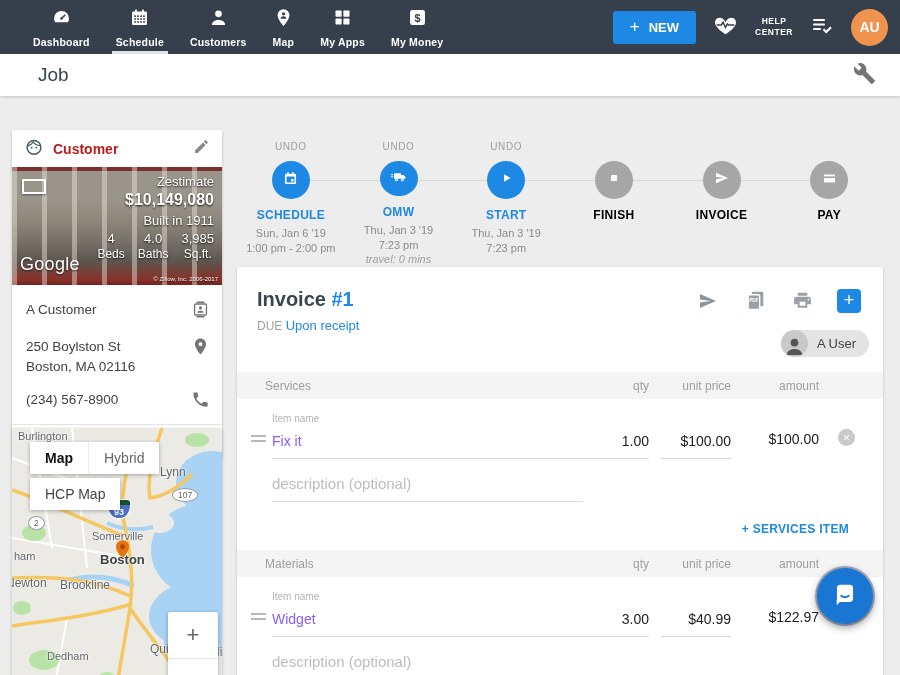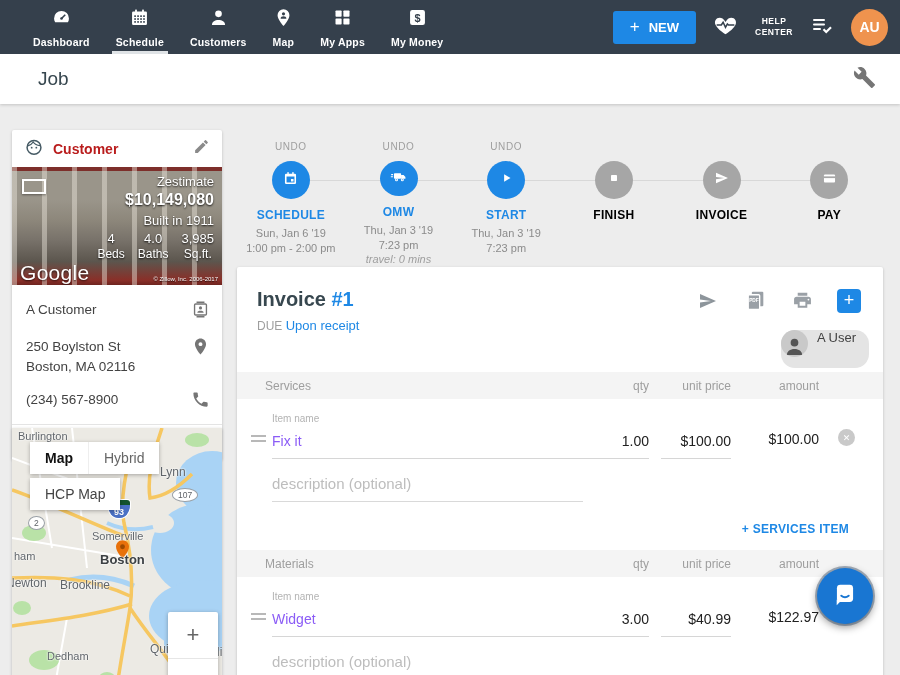--- a/index.html
+++ b/index.html
@@ -13,21 +13,21 @@
   .nav-item { display:flex; flex-direction:column; align-items:center; justify-content:center; gap:4px; padding:0 13px; position:relative; color:#fff; cursor:pointer; }
   .nav-item .nlabel { font-size:10.5px; font-weight:bold; letter-spacing:.2px; }
   .nav-item.active::after { content:""; position:absolute; bottom:0; left:9px; right:9px; height:3px; background:#dfe3e6; }
   .nav-right { display:flex; align-items:center; gap:17px; }
   .new-btn { background:#1e88e5; color:#fff; font-weight:bold; font-size:13px; height:33px; padding:0 17px; border-radius:3px; display:flex; align-items:center; gap:9px; cursor:pointer; }
   .new-btn .plus { font-size:17px; font-weight:normal; }
   .help { color:#fff; font-size:8.5px; font-weight:bold; text-align:center; letter-spacing:.5px; line-height:1.3; cursor:pointer; }
   .avatar { width:37px; height:37px; border-radius:50%; background:#ef934e; color:#fff; font-weight:bold; font-size:14px; display:flex; align-items:center; justify-content:center; cursor:pointer; }
 
   
-  .page-header { position:absolute; top:54px; left:0; right:0; height:50px; background:#fff; box-shadow:0 1px 3px rgba(0,0,0,.18); display:flex; align-items:center; justify-content:space-between; padding:0 24px 0 38px; z-index:10; }
+  .page-header { position:absolute; top:54px; left:0; right:0; height:42px; background:#fff; box-shadow:0 1px 3px rgba(0,0,0,.18); display:flex; align-items:center; justify-content:space-between; padding:0 24px 0 38px; z-index:10; }
   .page-title { font-size:19px; color:#37474f; }
 
   
   .card { background:#fff; border-radius:2px; box-shadow:0 1px 3px rgba(0,0,0,.22); }
   .customer-card { position:absolute; left:12px; top:130px; width:210px; }
   .cc-header { height:37px; display:flex; align-items:center; gap:9px; padding:0 12px; }
   .cc-title { flex:1; font-weight:bold; font-size:14px; color:#b91c1c; }
   .photo { height:118px; position:relative; color:#fff; overflow:hidden;
     background:
       repeating-linear-gradient(90deg, rgba(235,230,220,.45) 0 5px, rgba(0,0,0,0) 5px 30px),
@@ -35,21 +35,21 @@
   }
   .sv-rect { position:absolute; left:10px; top:12px; width:24px; height:15px; border:2px solid #fff; box-shadow:0 1px 2px rgba(0,0,0,.4); cursor:pointer; }
   .zest { position:absolute; top:7px; right:8px; text-align:right; text-shadow:0 1px 2px rgba(0,0,0,.85); }
   .zest-label { font-size:13px; }
   .zest-value { font-size:16px; font-weight:bold; margin-top:2px; }
   .zest-built { font-size:13px; margin-top:4px; }
   .zest-stats { display:flex; justify-content:flex-end; gap:13px; margin-top:3px; }
   .zstat { text-align:center; }
   .zstat .v { font-size:13px; }
   .zstat .l { font-size:12px; margin-top:1px; }
-  .gwm { position:absolute; left:8px; bottom:0; font-size:21px; letter-spacing:.3px; color:#fff; text-shadow:0 1px 2px rgba(0,0,0,.7); }
+  .gwm { position:absolute; left:8px; bottom:10px; font-size:18px; letter-spacing:.3px; color:#fff; text-shadow:0 1px 2px rgba(0,0,0,.7); }
   .zcopy { position:absolute; right:4px; bottom:3px; font-size:6px; color:#fff; text-shadow:0 1px 1px rgba(0,0,0,.8); }
   .cc-rows { padding:8px 12px 4px 14px; }
   .cc-row { display:flex; justify-content:space-between; align-items:flex-start; padding:7px 0;gap:23px; }
   .cc-text { font-size:13.5px; color:#424242; line-height:1.45; }
   .cc-history { border-top:1px solid #e4e4e4; height:36px; display:flex; align-items:center; gap:13px; padding:0 12px 0 14px; cursor:pointer; }
   .cc-history .htext { flex:1; font-size:13px; font-weight:bold; color:#37474f; }
   .chev { font-size:20px; color:#9e9e9e; line-height:1; margin-top:-3px; }
 
   
   .map-card { position:absolute; left:12px; top:428px; width:210px; height:330px; background:#eceae4; box-shadow:0 1px 3px rgba(0,0,0,.22); overflow:hidden; }
@@ -87,21 +87,21 @@
   
   .invoice-card { position:absolute; left:237px; top:267px; width:646px; height:560px; }
   .inv-header { position:relative; height:105px; padding:21px 22px 0 20px; }
   .inv-title { font-size:20px; font-weight:bold; color:#37474f; }
   .inv-num { color:#1e88e5; }
   .inv-due { margin-top:7px; font-size:12px; color:#9e9e9e; }
   .inv-due .due-link { color:#1e88e5; font-size:13px; cursor:pointer; }
   .inv-tools { position:absolute; right:22px; top:21px; display:flex; align-items:center; gap:23px; }
   .tool { cursor:pointer; display:flex; }
   .add-btn { width:24px; height:24px; background:#1e88e5; border-radius:4px; color:#fff; font-size:18px; display:flex; align-items:center; justify-content:center; cursor:pointer; }
-  .user-chip { position:absolute; right:14px; top:63px; height:38px; background:#e4e4e4; border-radius:14px; display:flex; gap:9px; padding-right:13px; font-size:13px; color:#424242; cursor:pointer; }
+  .user-chip { position:absolute; right:14px; top:63px; height:27px; background:#e4e4e4; border-radius:14px; display:flex; align-items:center; gap:9px; padding-right:13px; font-size:13px; color:#424242; cursor:pointer; }
   .uavatar { width:27px; height:27px; border-radius:50%; background:#c9c9c9; overflow:hidden; display:flex; align-items:flex-end; justify-content:center; }
 
   .sec-bar { height:27px; background:#f4f4f4; display:flex; align-items:center; padding:0 28px; font-size:12px; color:#9e9e9e; }
   .c-name { flex:1; }
   .c-qty { width:66px; text-align:right; }
   .c-price { width:70px; margin-left:12px; text-align:right; }
   .c-amt { width:80px; margin-left:8px; text-align:right; }
   .c-x { width:30px; margin-left:6px; }
 
   .item-row { display:flex; align-items:flex-end; padding:14px 28px 0 14px; }

